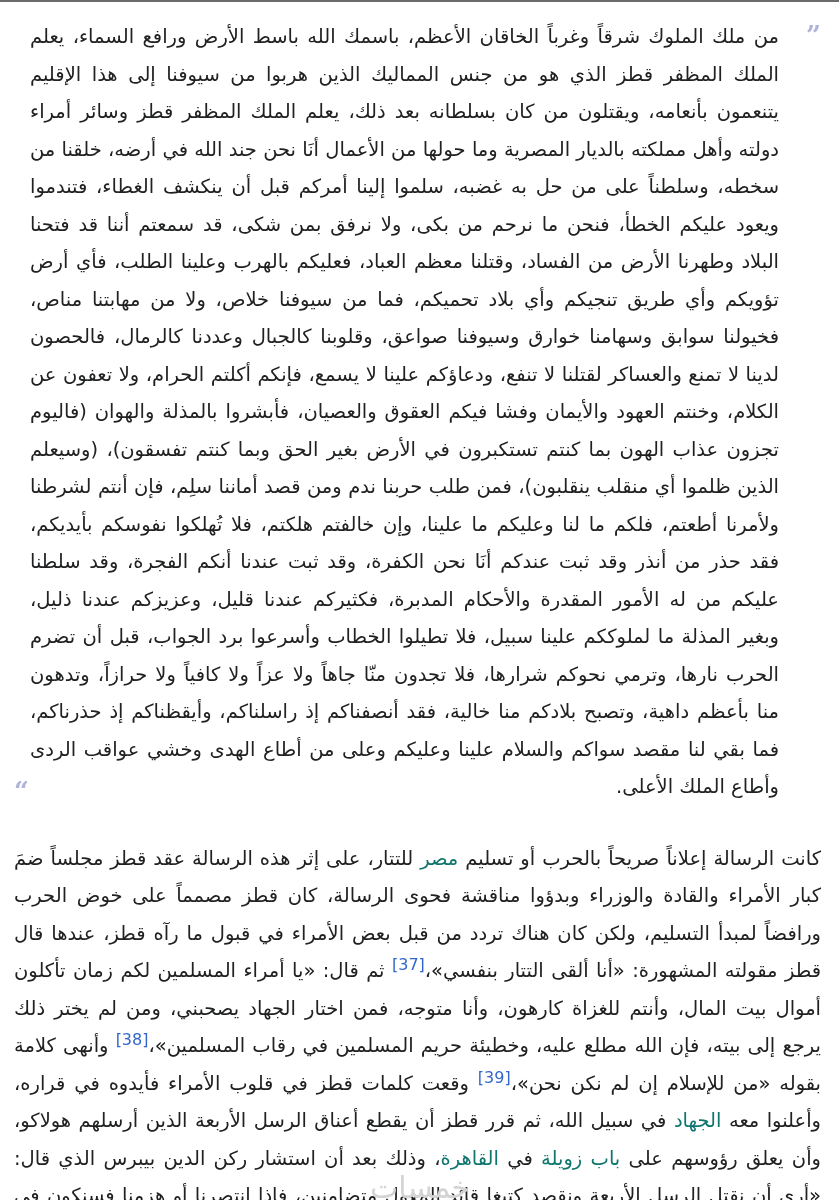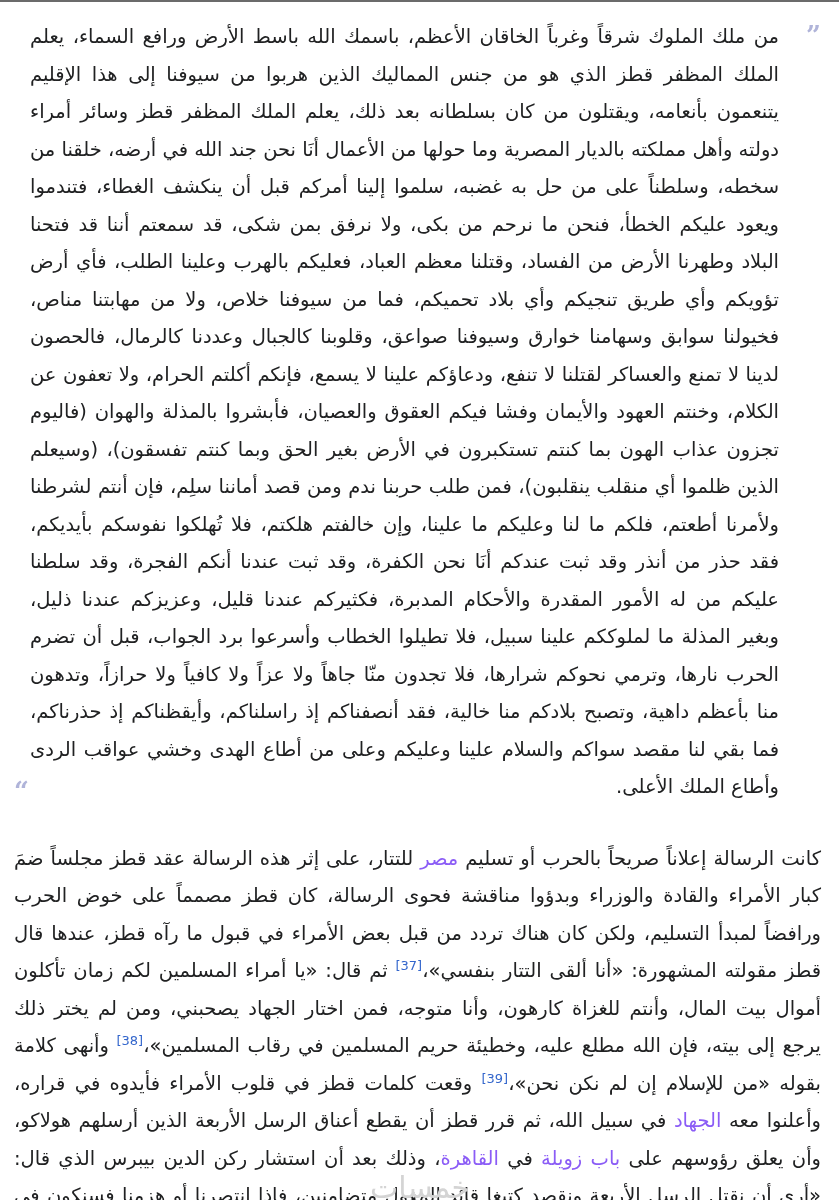--- a/index.html
+++ b/index.html
@@ -52,25 +52,25 @@
       font-family: "DejaVu Serif", serif;
     }
     .body-para {
       margin: 34px 18px 0 14px;
       font-size: 19.5px;
       line-height: 37.5px;
       text-align: justify;
       text-align-last: right;
     }
     a.wlink {
-      color: #8b5cf6;
+      color: #0f766e;
       text-decoration: none;
     }
     sup.ref {
-      font-size: 13px;
+      font-size: 16px;
       line-height: 0;
       vertical-align: super;
       color: #3366cc;
       direction: ltr;
       unicode-bidi: isolate;
     }
     sup.ref a {
       color: #3366cc;
       text-decoration: none;
     }

